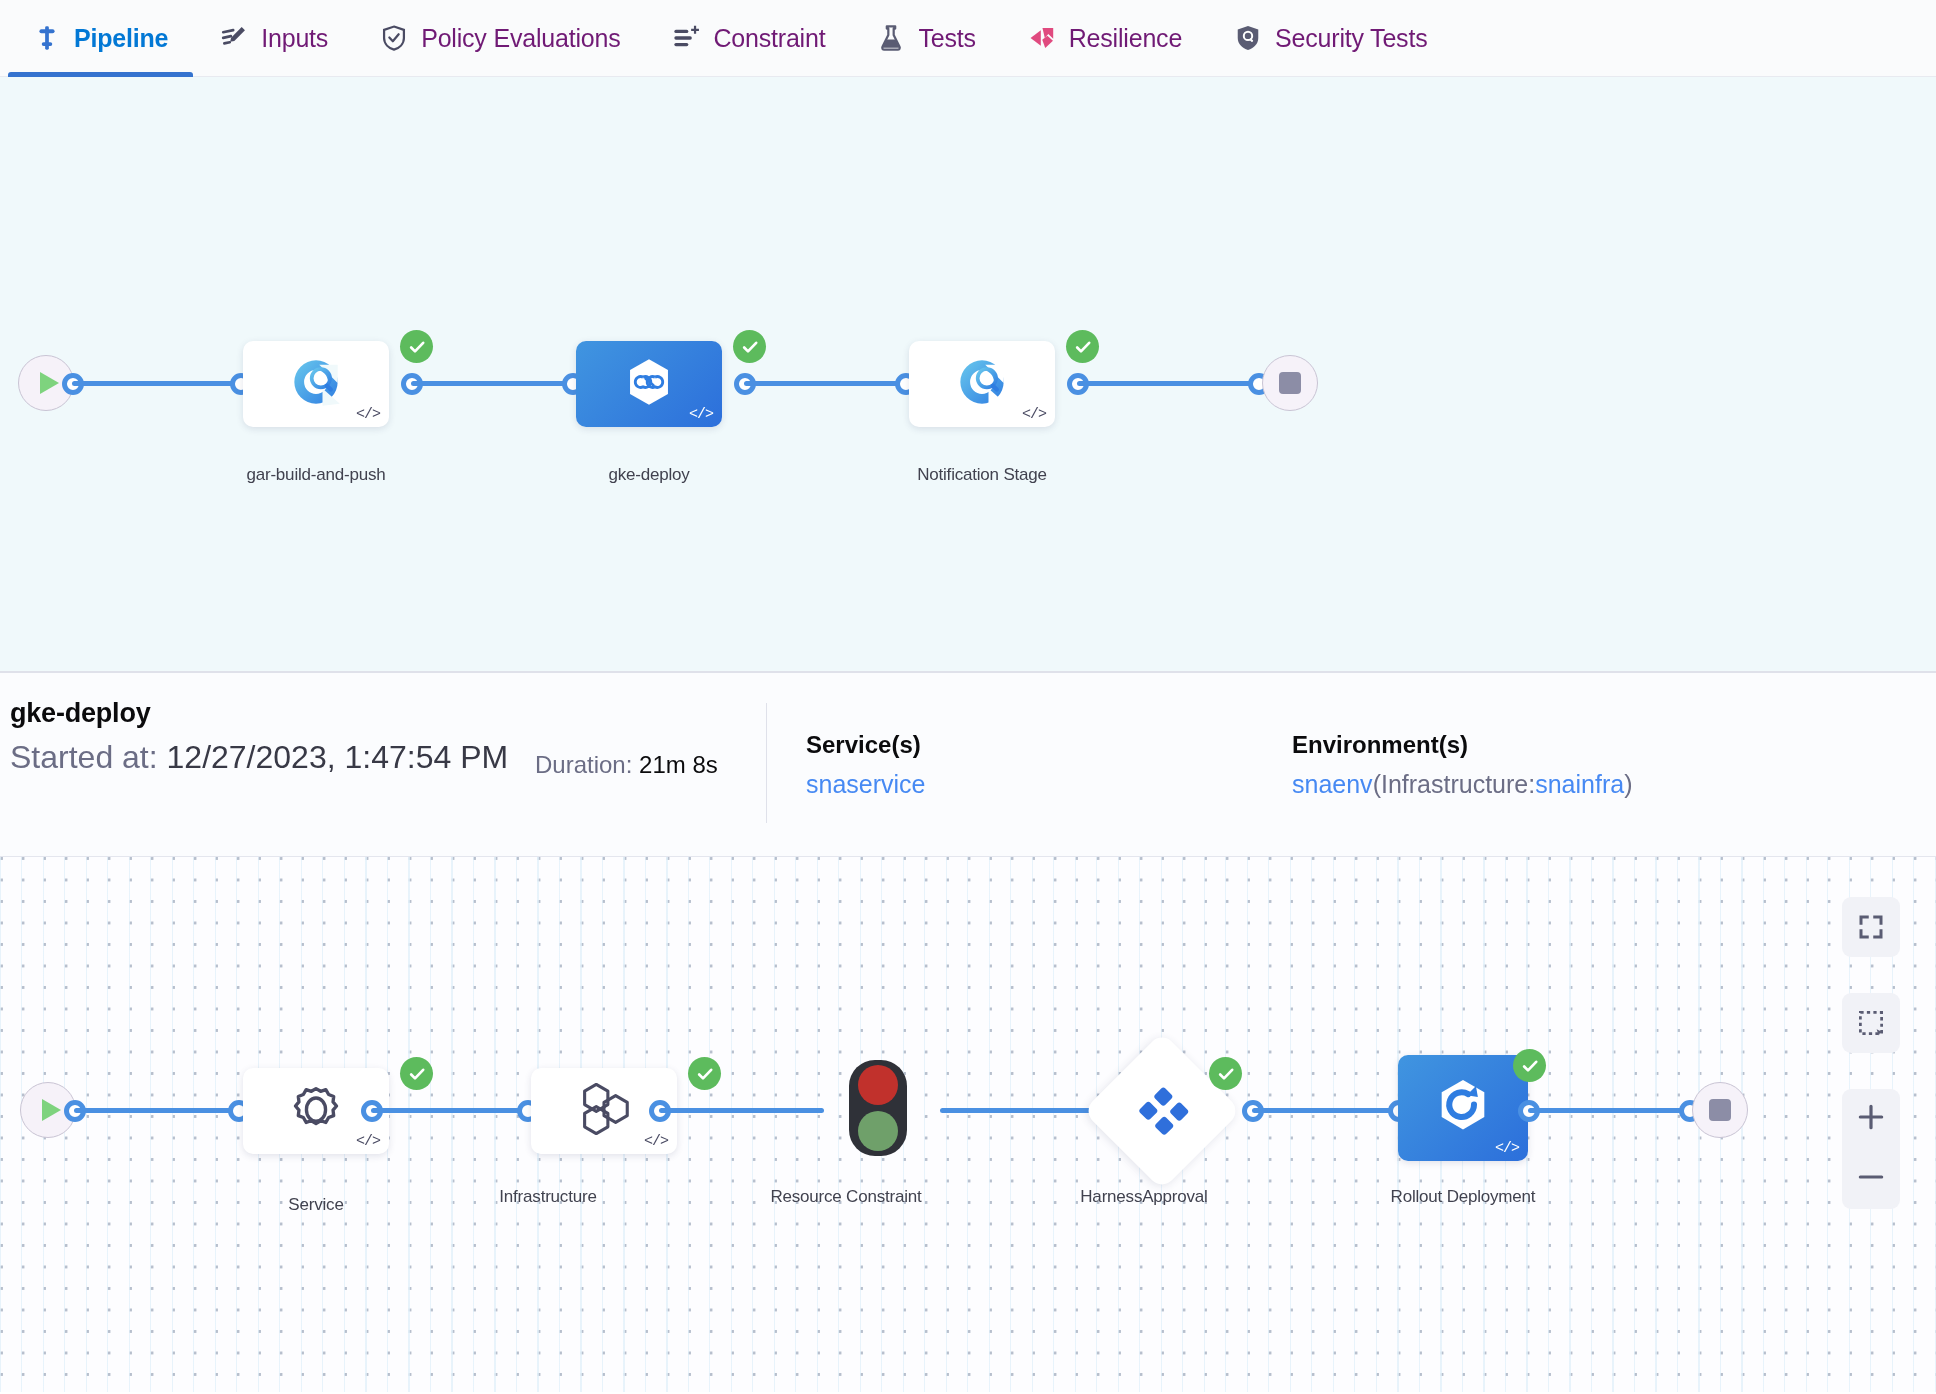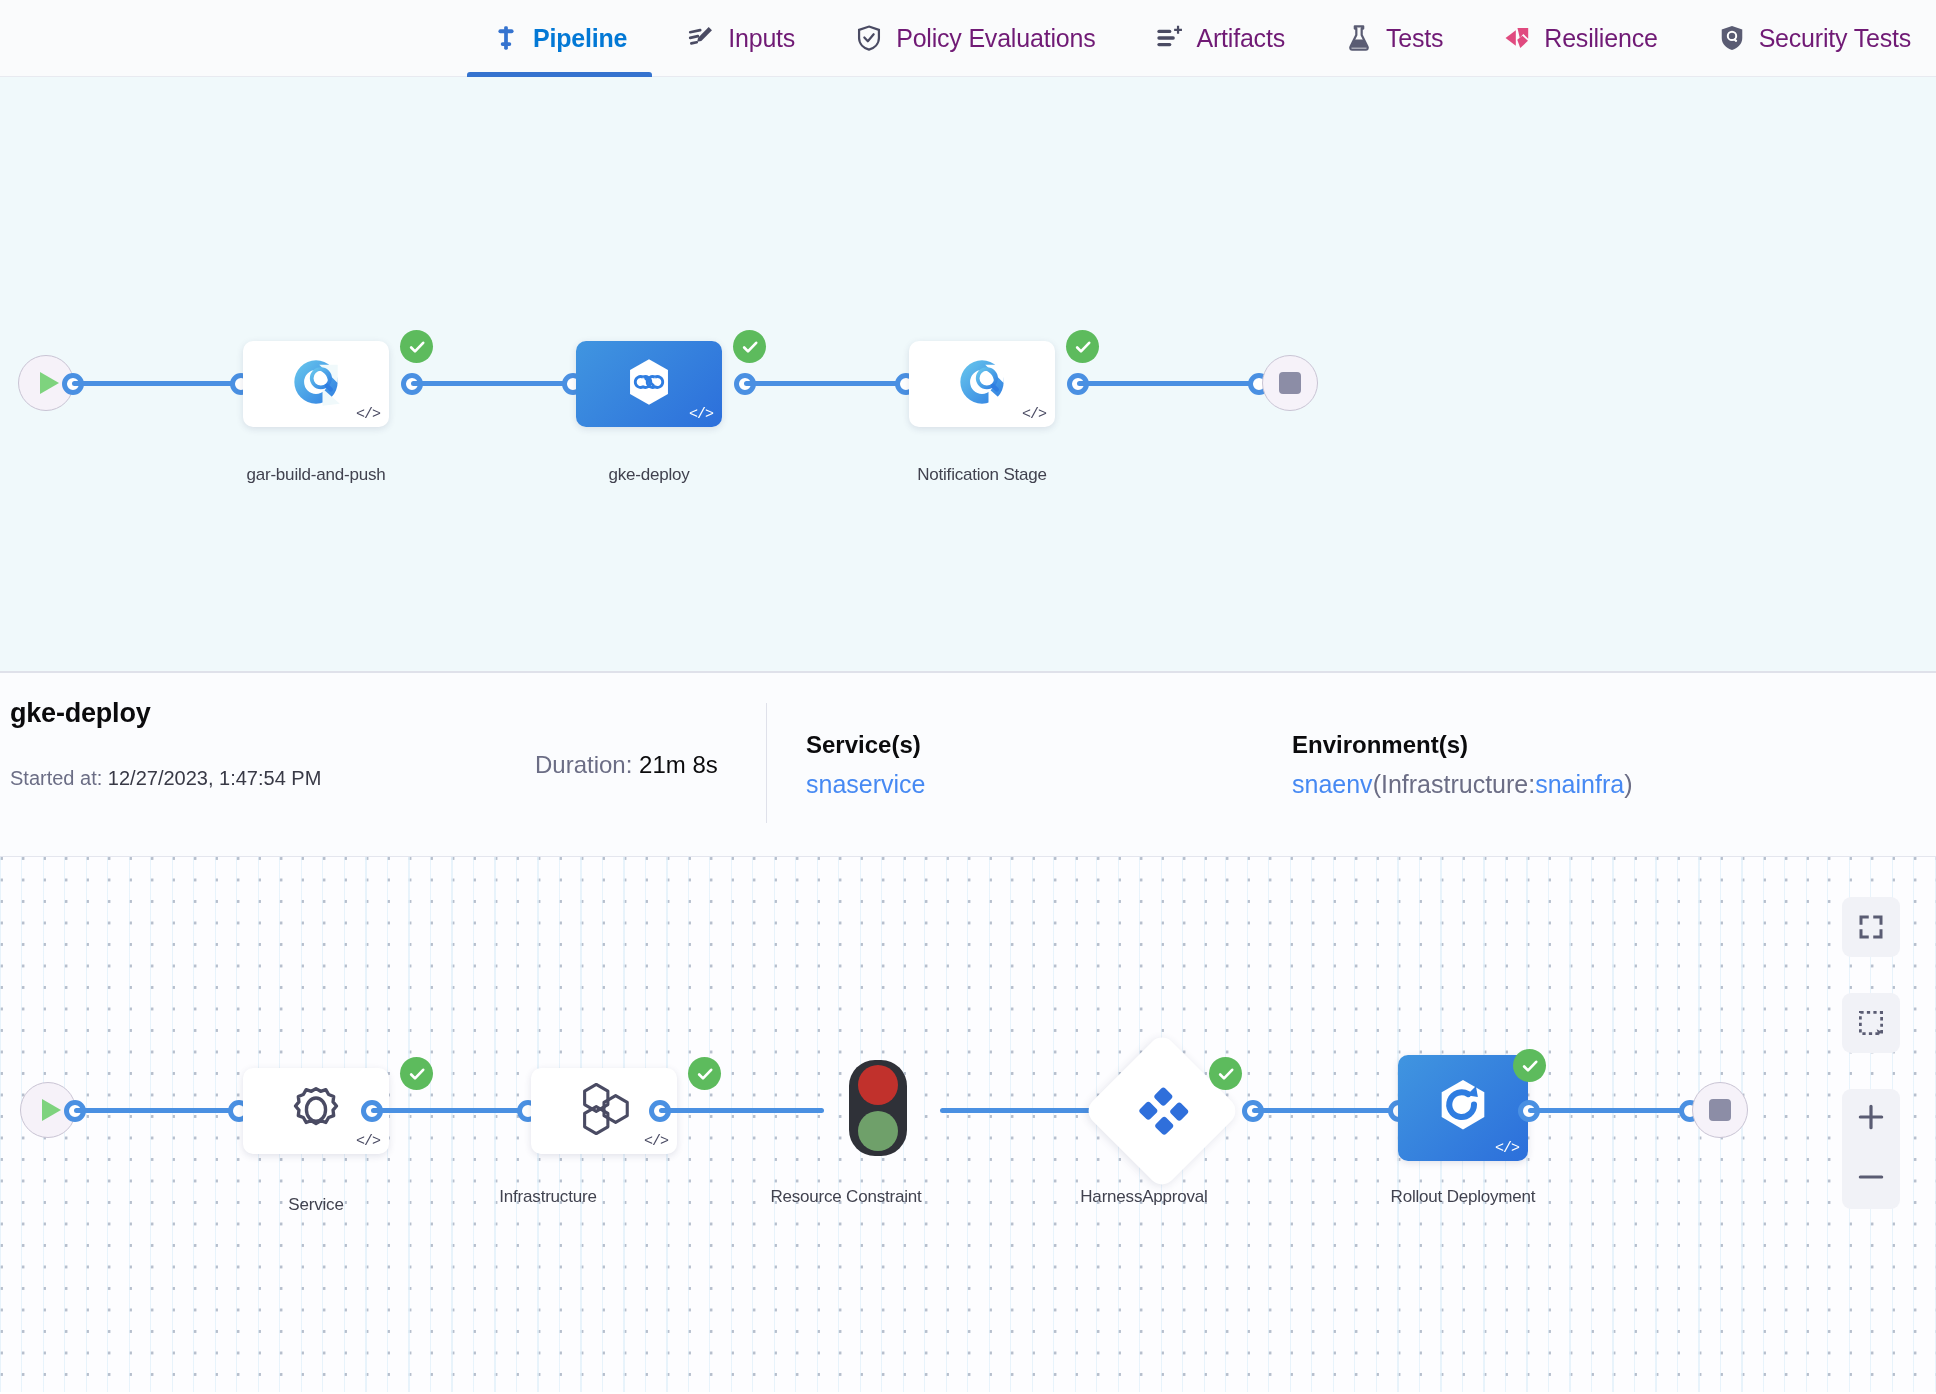--- a/index.html
+++ b/index.html
@@ -12,22 +12,21 @@
 
   
   .tabbar {
     position: relative;
     height: 77px;
     background: #fafbfc;
     border-bottom: 1px solid #e8eaf0;
     display: flex;
     align-items: center;
     padding-left: 8px;
-    gap: 10px;
-    justify-content: flex-end;
+    gap: 2px;
   }
   .tab {
     display: flex;
     align-items: center;
     gap: 13px;
     height: 77px;
     padding: 0 25px;
     cursor: pointer;
     position: relative;
   }
@@ -66,22 +65,22 @@
     padding: 25px 0 0 10px;
   }
   .detail-title {
     font-size: 27px;
     font-weight: bold;
     color: #0b0b0d;
     letter-spacing: -0.2px;
   }
   .detail-sub {
     position: absolute;
-    top: 94px; left: 10px;
-    font-size: 20px;
+    top: 66px; left: 10px;
+    font-size: 32px;
     color: #383946;
     white-space: nowrap;
   }
   .detail-sub .muted { color: #6b6d85; }
   .detail-duration {
     position: absolute;
     top: 78px; left: 535px;
     font-size: 24px;
     color: #0b0b0d;
     white-space: nowrap;
@@ -303,21 +302,21 @@
     <span class="ic">
       <svg viewBox="0 0 24 24">
           <g fill="#4a4b63">
         <rect x="2" y="5" width="12" height="2.8" rx="1.4"></rect>
         <rect x="2" y="10.6" width="15" height="2.8" rx="1.4"></rect>
         <rect x="2" y="16.2" width="12" height="2.8" rx="1.4"></rect>
         <path d="M18.8 1.6h1.9v2.4h2.4v1.9h-2.4v2.4h-1.9V5.9h-2.4V4h2.4z"></path>
       </g>
         </svg>
     </span>
-    <span class="tab-label">Artifacts</span>
+    <span class="tab-label">Constraint</span>
   </div>
 
   <div class="tab">
     <span class="ic">
       <svg viewBox="0 0 24 24">
           <g fill="#5a5c73">
         <path d="M8.4 2h7.2v1.9h-1.3v5.6l5 10.1c.6 1.2-.2 2.4-1.5 2.4H6.2c-1.3 0-2.1-1.2-1.5-2.4l5-10.1V3.9H8.4z" fill="none" stroke="#5a5c73" stroke-width="1.9" stroke-linejoin="round"></path>
         <path d="M8.2 13.2h7.6l3.6 7.2H4.6z"></path>
       </g>
         </svg>

